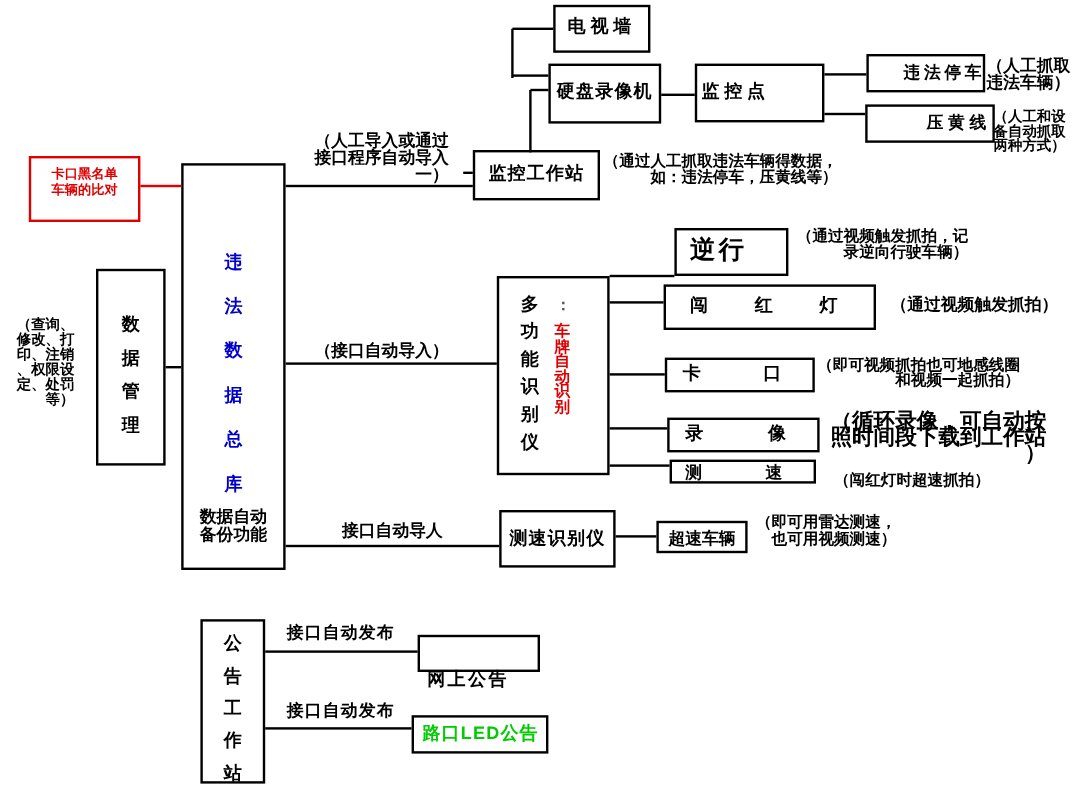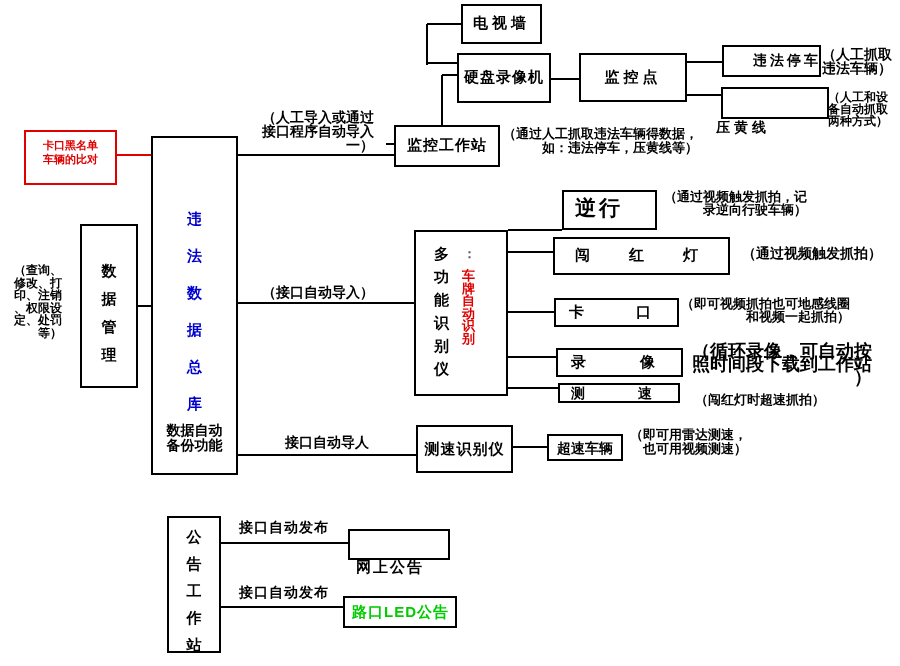--- a/index.html
+++ b/index.html
@@ -54,23 +54,23 @@
     <div class="seg" style="left: 508px; top: 229px; width: 54px; height: 2px;"></div>
     <div class="seg" style="left: 508px; top: 251px; width: 45px; height: 2px;"></div>
     <div class="seg" style="left: 508px; top: 311px; width: 46px; height: 2px;"></div>
     <div class="seg" style="left: 508px; top: 356px; width: 48px; height: 2px;"></div>
     <div class="seg" style="left: 508px; top: 387px; width: 50px; height: 2px;"></div>
     <div class="seg" style="left: 513px; top: 446px; width: 34px; height: 2px;"></div>
     <div class="seg" style="left: 221px; top: 542px; width: 127px; height: 2px;"></div>
     <div class="seg" style="left: 221px; top: 606px; width: 122px; height: 2px;"></div>
     <div class="txt" style="left: 461px; top: 14px; width: 81px; font-size: 15px; line-height: 17px; letter-spacing: 4px; color: rgb(0, 0, 0); text-align: center;"><div>电视墙</div></div>
     <div class="txt" style="left: 457px; top: 68px; width: 94px; font-size: 15px; line-height: 17px; letter-spacing: 1px; color: rgb(0, 0, 0); text-align: center;"><div>硬盘录像机</div></div>
-    <div class="txt" style="left: 579px; top: 68px; width: 108px; font-size: 15px; line-height: 17px; letter-spacing: 4px; color: rgb(0, 0, 0); text-align: center;"><div>监控点</div></div>
+    <div class="txt" style="left: 559px; top: 68px; width: 108px; font-size: 15px; line-height: 17px; letter-spacing: 4px; color: rgb(0, 0, 0); text-align: center;"><div>监控点</div></div>
     <div class="txt" style="left: 722px; top: 52px; width: 99px; font-size: 14px; line-height: 16px; letter-spacing: 3px; color: rgb(0, 0, 0); text-align: right;"><div>违法停车</div></div>
-    <div class="txt" style="left: 689px; top: 94px; width: 108px; font-size: 14px; line-height: 16px; letter-spacing: 4px; color: rgb(0, 0, 0); text-align: center; margin-top: 25px;"><div>压黄线</div></div>
+    <div class="txt" style="left: 745px; top: 94px; width: 108px; font-size: 14px; line-height: 16px; letter-spacing: 4px; color: rgb(0, 0, 0); text-align: center;"><div>压黄线</div></div>
     <div class="txt" style="left: 394px; top: 136px; width: 106px; font-size: 15px; line-height: 17px; letter-spacing: 1px; color: rgb(0, 0, 0); text-align: center;"><div>监控工作站</div></div>
     <div class="txt" style="left: 24px; top: 138px; width: 93px; font-size: 11px; line-height: 14px; color: rgb(224, 0, 0); text-align: center;"><div>卡口黑名单</div><div>车辆的比对</div></div>
     <div class="txt" style="left: 151px; top: 200px; width: 87px; font-size: 15px; line-height: 37px; color: rgb(0, 0, 204); text-align: center;"><div>违</div><div>法</div><div>数</div><div>据</div><div>总</div><div>库</div></div>
     <div class="txt" style="left: 151px; top: 423px; width: 87px; font-size: 14px; line-height: 15px; color: rgb(0, 0, 0); text-align: center;"><div>数据自动</div><div>备份功能</div></div>
     <div class="txt" style="left: 80px; top: 257px; width: 58px; font-size: 15px; line-height: 28px; color: rgb(0, 0, 0); text-align: center;"><div>数</div><div>据</div><div>管</div><div>理</div></div>
     <div class="txt" style="left: 434px; top: 242px; font-size: 15px; line-height: 23px; color: rgb(0, 0, 0);"><div>多</div><div>功</div><div>能</div><div>识</div><div>别</div><div>仪</div></div>
     <div class="txt" style="left: 463px; top: 246px; font-size: 13px; line-height: 15px; color: rgb(85, 85, 85);"><div>：</div></div>
     <div class="txt" style="left: 462px; top: 270px; font-size: 13px; line-height: 12.5px; color: rgb(224, 0, 0);"><div>车</div><div>牌</div><div>自</div><div>动</div><div>识</div><div>别</div></div>
     <div class="txt" style="left: 575px; top: 200px; font-size: 21px; line-height: 17px; letter-spacing: 3px; color: rgb(0, 0, 0); font-family: Liberation Serif, serif;"><div>逆行</div></div>
     <div class="txt spread" style="left: 553px; top: 246px; width: 177px; font-size: 15px; line-height: 17px; color: rgb(0, 0, 0); padding-left: 22px; padding-right: 32px;"><span>闯</span><span>红</span><span>灯</span></div>

